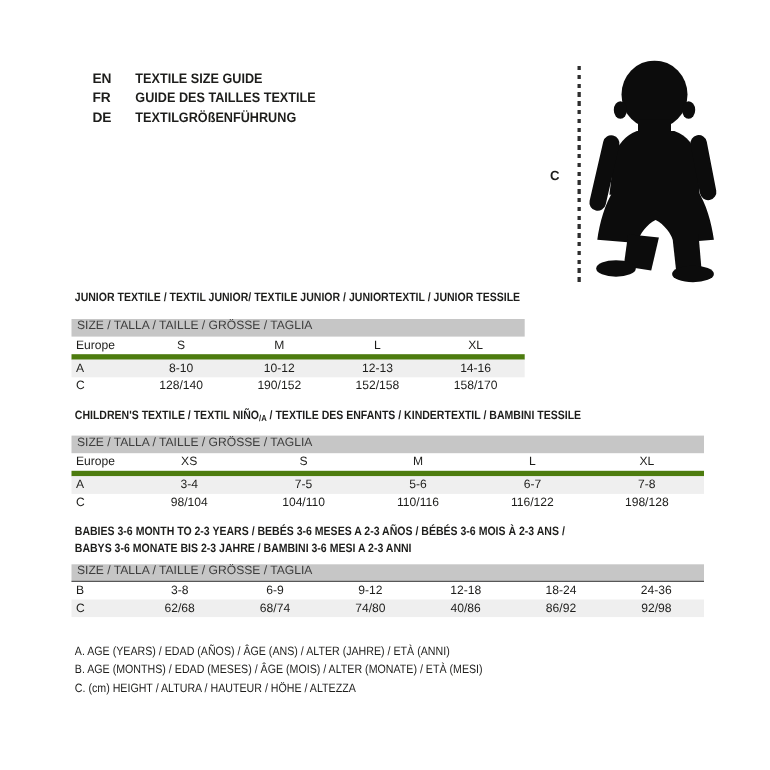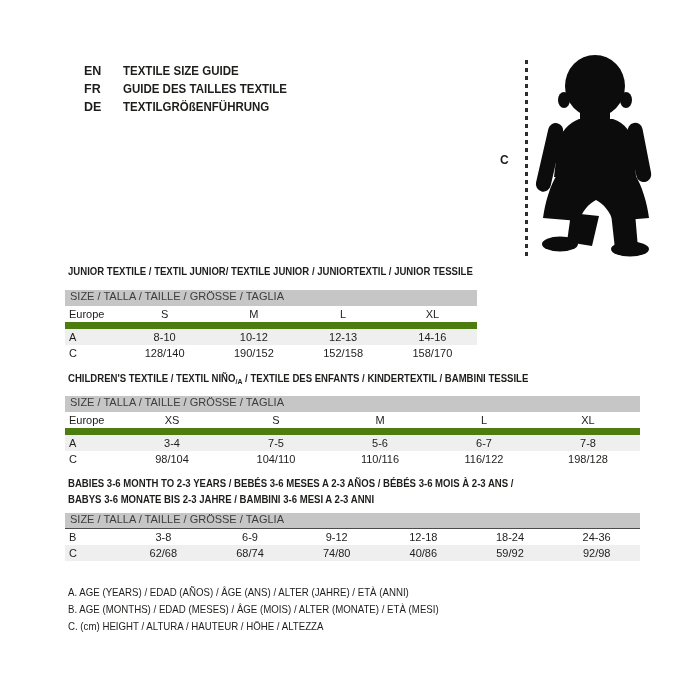--- a/index.html
+++ b/index.html
@@ -37,21 +37,21 @@
   .tbl3{left:65px;top:513px;width:575px;}
   .size-bar{height:16px;background:#c6c6c6;color:#3d3d3d;display:flex;align-items:flex-start;
     padding-left:5px;box-sizing:border-box;white-space:nowrap;}
   .size-bar.underlined{border-bottom:1px solid #4b4b4b;}
   .trow{display:grid;height:16px;align-items:center;}
   .g4{grid-template-columns:55px repeat(4,1fr);}
   .g5{grid-template-columns:55px repeat(5,1fr);}
   .g6{grid-template-columns:55px repeat(6,1fr);}
   .trow .l{text-align:left;padding-left:4px;}
   .trow .c{text-align:center;}
-  .head-row{border-bottom:7px solid #4d7c0f;}
+  .head-row{border-bottom:5px solid #4d7c0f;}
   .alt{background:#efefef;}
 
   
   .notes{left:68px;top:584px;font-size:11px;font-weight:normal;}
   .note-line{height:17px;line-height:17px;white-space:nowrap;
     transform:scaleX(0.88);transform-origin:0 50%;}
 </style>
 </head>
 <body>
 
@@ -166,21 +166,21 @@
     <span class="c">12-18</span>
     <span class="c">18-24</span>
     <span class="c">24-36</span>
   </div>
   <div class="trow g6 alt">
     <span class="l">C</span>
     <span class="c">62/68</span>
     <span class="c">68/74</span>
     <span class="c">74/80</span>
     <span class="c">40/86</span>
-    <span class="c">59/92</span>
+    <span class="c">86/92</span>
     <span class="c">92/98</span>
   </div>
 </div>
 
 <div class="abs notes">
   <div class="note-line">A. AGE (YEARS) / EDAD (AÑOS) / ÂGE (ANS) / ALTER (JAHRE) / ETÀ (ANNI)</div>
   <div class="note-line">B. AGE (MONTHS) / EDAD (MESES) / ÂGE (MOIS) / ALTER (MONATE) / ETÀ (MESI)</div>
   <div class="note-line">C. (cm) HEIGHT / ALTURA / HAUTEUR / HÖHE / ALTEZZA</div>
 </div>
 

